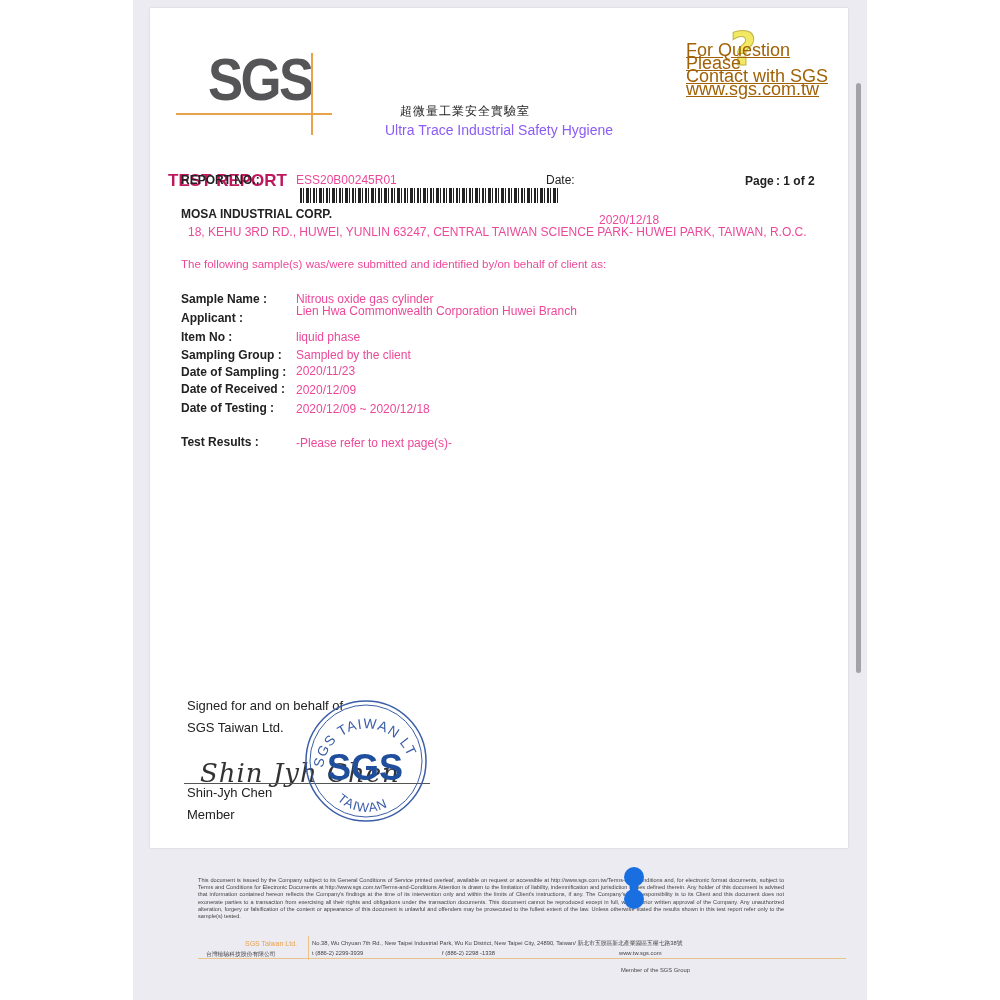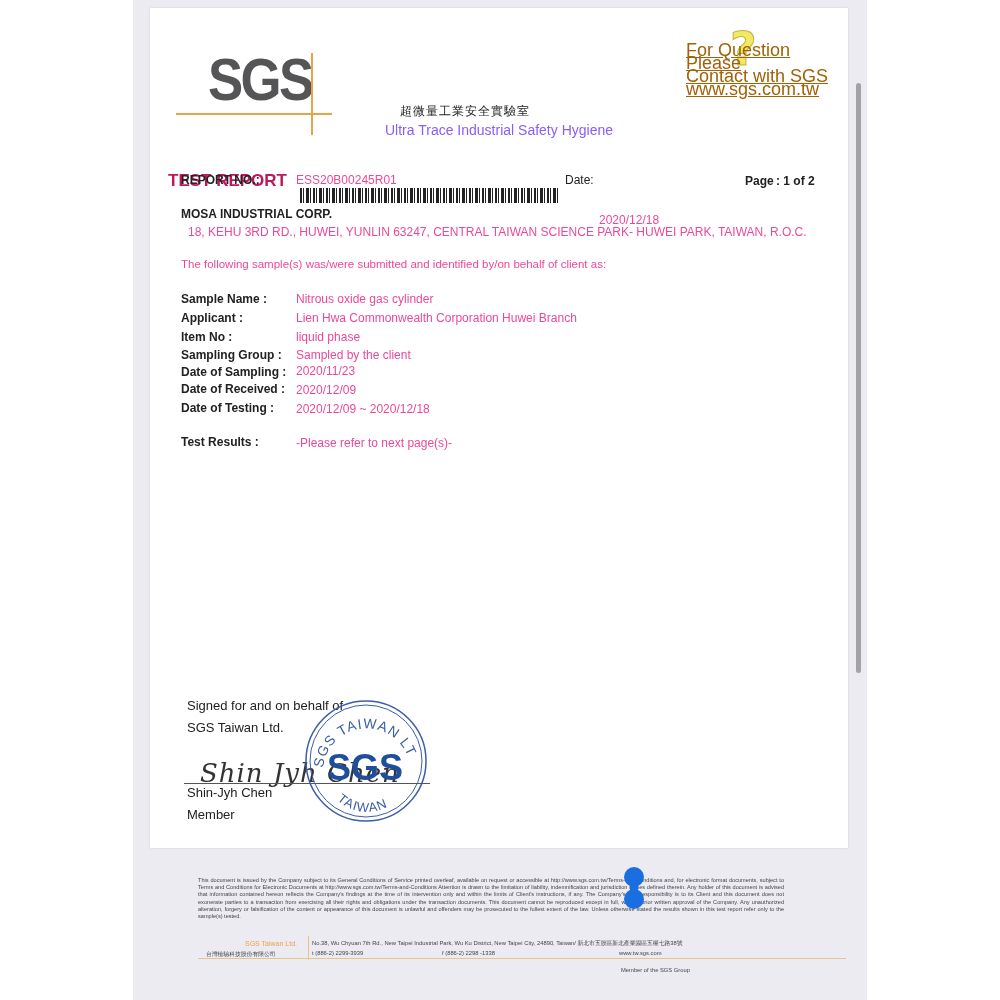--- a/index.html
+++ b/index.html
@@ -48,35 +48,35 @@
 
   <div class="abs qmark">?</div>
   <div class="abs contact">
     <div>For Question Please</div>
     <div>Contact with SGS</div>
     <div>www.sgs.com.tw</div>
   </div>
 
   <div class="abs hdr" style="left:31px; top:165px;">REPORT NO.:</div>
   <div class="abs val" style="left:146px; top:165px;">ESS20B00245R01</div>
-  <div class="abs hdr" style="left:415px; top:165px; font-weight:normal;">Date:</div>
+  <div class="abs hdr" style="left:396px; top:165px; font-weight:normal;">Date:</div>
   <div class="abs val" style="left:449px; top:165px;margin-top:40px;">2020/12/18</div>
   <div class="abs hdr" style="left:595px; top:166px;">Page</div>
   <div class="abs hdr" style="left:626px; top:166px;">: 1 of 2</div>
   <div class="abs barcode"></div>
 
   <div class="abs hdr" style="left:31px; top:199px;">MOSA INDUSTRIAL CORP.</div>
   <div class="abs val" style="left:38px; top:217px; font-size:12px;">18, KEHU 3RD RD., HUWEI, YUNLIN 63247, CENTRAL TAIWAN SCIENCE PARK- HUWEI PARK, TAIWAN, R.O.C.</div>
 
   <div class="abs val" style="left:31px; top:250px; font-size:11.5px;">The following sample(s) was/were submitted and identified by/on behalf of client as:</div>
 
   <div class="abs hdr" style="left:31px; top:284px;">Sample Name :</div>
   <div class="abs val" style="left:146px; top:284px;">Nitrous oxide gas cylinder</div>
   <div class="abs hdr" style="left:31px; top:303px;">Applicant :</div>
-  <div class="abs val" style="left:146px; top:303px;">Lien Hwa Commonwealth Corporation Huwei Branch</div>
+  <div class="abs val" style="left:146px; top:296px;">Lien Hwa Commonwealth Corporation Huwei Branch</div>
   <div class="abs hdr" style="left:31px; top:322px;">Item No :</div>
   <div class="abs val" style="left:146px; top:322px;">liquid phase</div>
   <div class="abs hdr" style="left:31px; top:340px;">Sampling Group :</div>
   <div class="abs val" style="left:146px; top:340px;">Sampled by the client</div>
   <div class="abs hdr" style="left:31px; top:357px;">Date of Sampling :</div>
   <div class="abs val" style="left:146px; top:356px;">2020/11/23</div>
   <div class="abs hdr" style="left:31px; top:374px;">Date of Received :</div>
   <div class="abs val" style="left:146px; top:375px;">2020/12/09</div>
   <div class="abs hdr" style="left:31px; top:393px;">Date of Testing :</div>
   <div class="abs val" style="left:146px; top:394px;">2020/12/09 ~ 2020/12/18</div>

